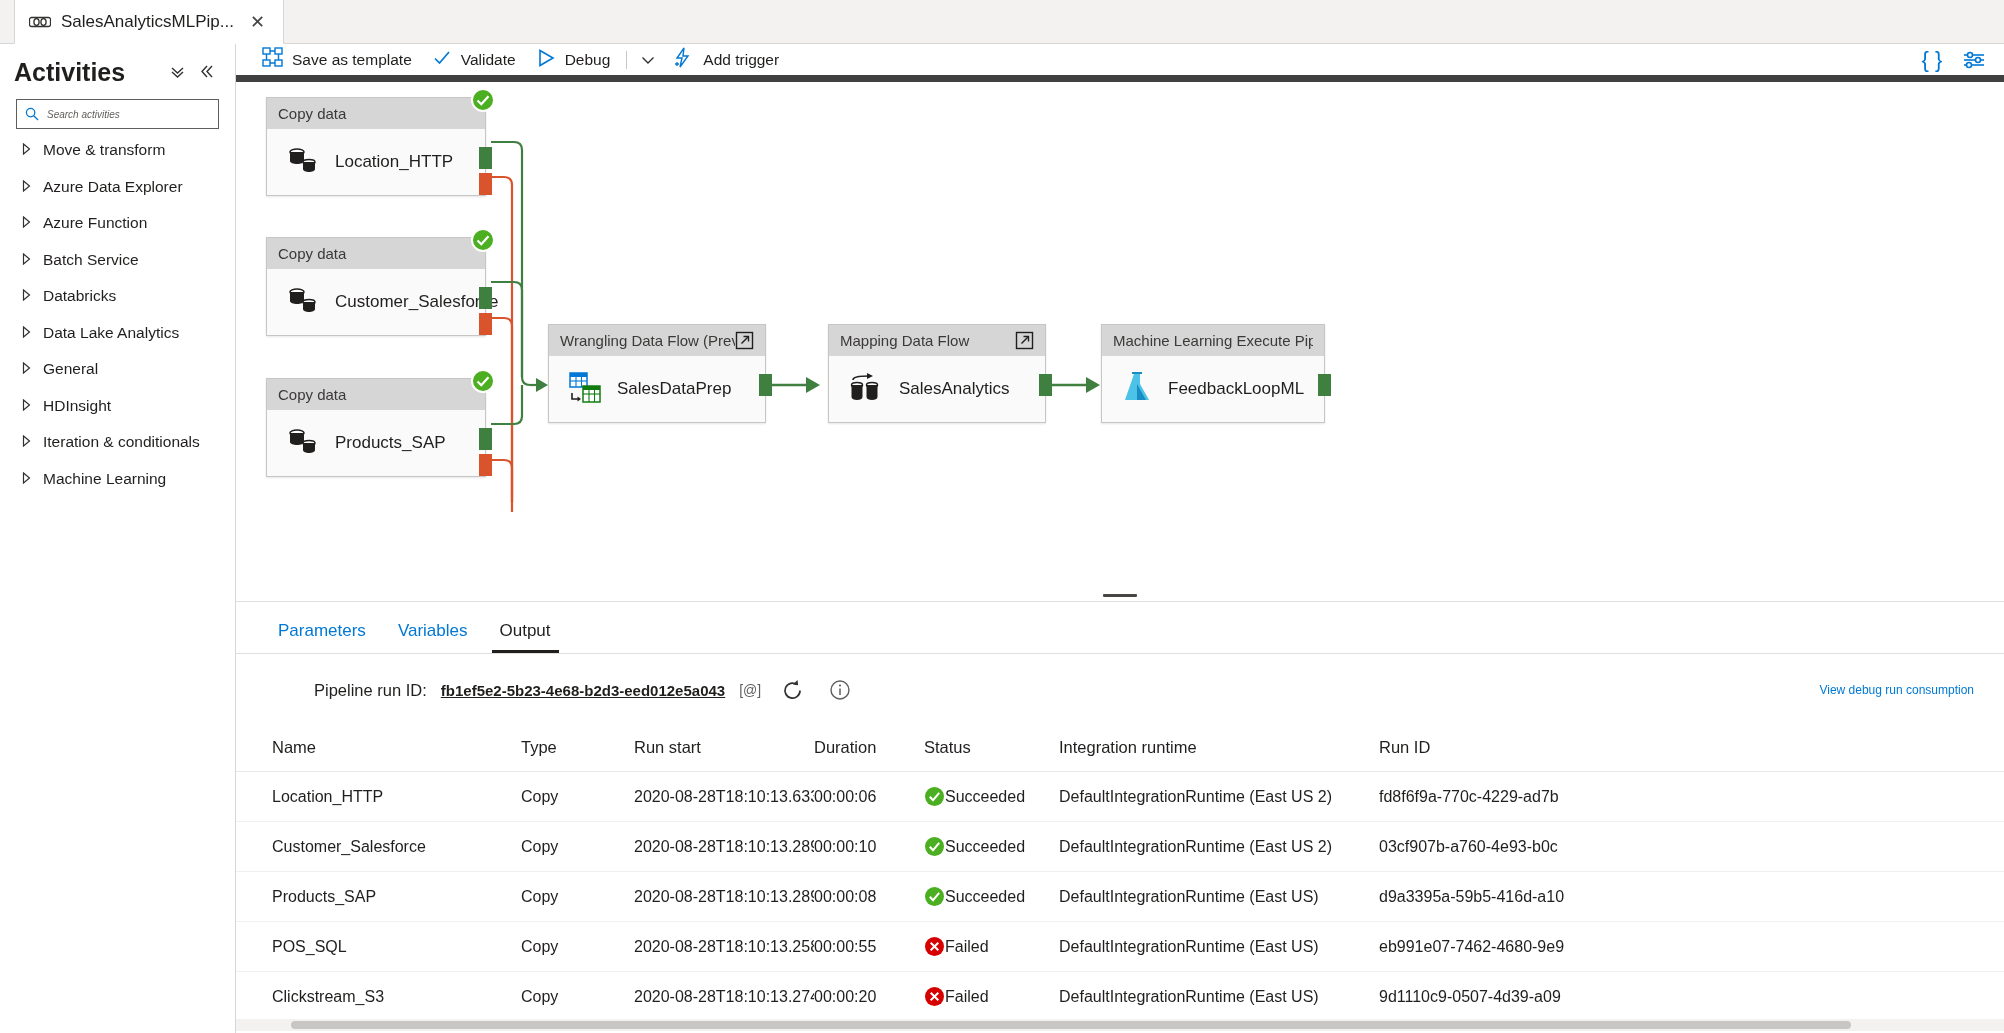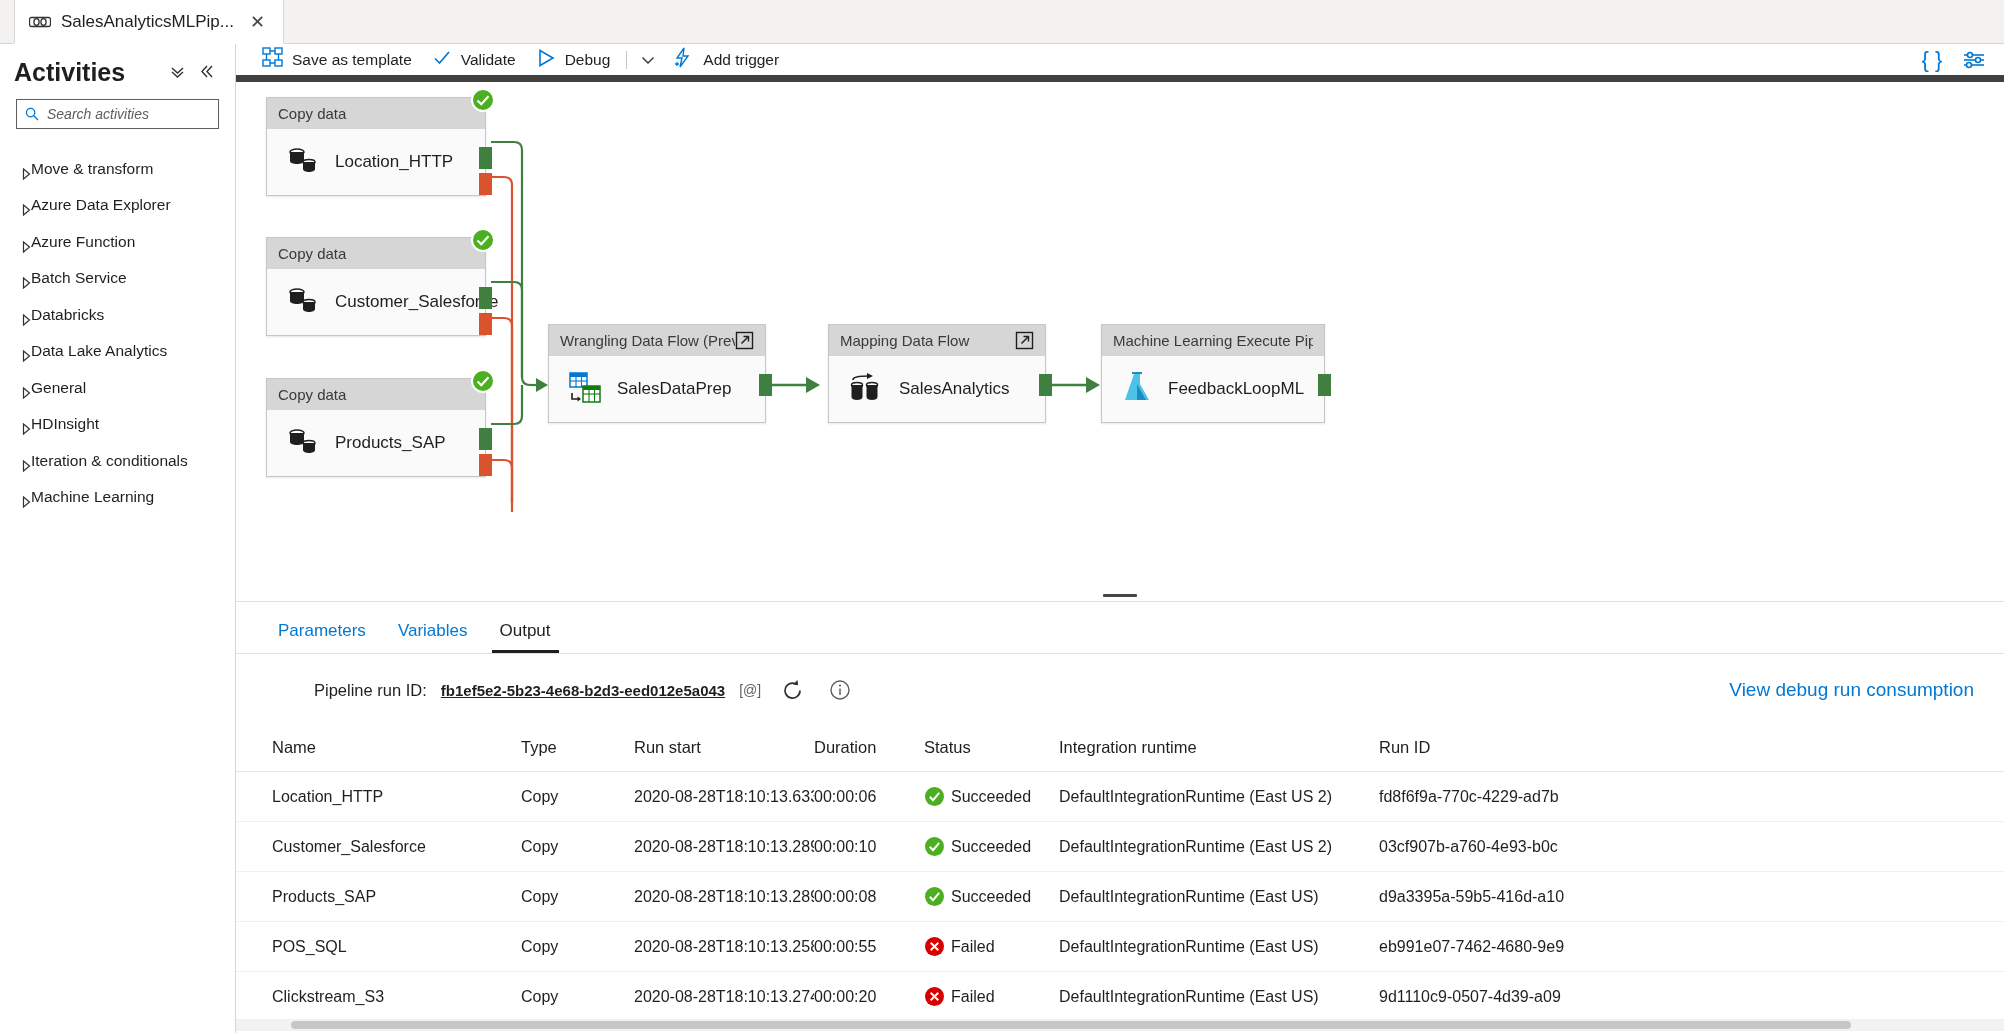--- a/index.html
+++ b/index.html
@@ -44,28 +44,28 @@
   .sb-icon-btn {
     font-size:17px; color:#323130; padding:2px 6px; cursor:pointer; line-height:1;
   }
   .search-wrap { padding:6px 16px 0 16px; }
   .search-box {
     display:flex; align-items:center; gap:8px;
     height:30px; border:1px solid #605e5c; background:#fff; padding:0 8px;
   }
   .search-icon { width:14px; height:14px; flex:0 0 auto; }
   .search-input {
-    border:none; outline:none; font-size:14px; color:#605e5c;
+    border:none; outline:none; font-size:10px; color:#605e5c;
     width:100%; font-family:"Liberation Sans", sans-serif;
     background:transparent;
   }
   .search-input::placeholder { color:#605e5c; font-style:italic; }
   .cat-list { margin-top:12px; }
   .cat-item {
-    display:flex; align-items:flex-end; 
+    display:flex; align-items:flex-start; gap:12px;
     height:36.5px; padding-left:22px; cursor:pointer;
   }
   .chev {
     width:9px; height:12px; flex:0 0 auto; display:block;
   }
   .cat-label { font-size:15.5px; color:#201f1e; white-space:nowrap; }
 
   
   .toolbar {
     position:absolute; top:44px; left:236px; width:1768px; height:38px;
@@ -139,34 +139,34 @@
   }
   .runid-row {
     display:flex; align-items:center; height:72px; padding:0 30px;
     gap:14px;
   }
   .runid-label { font-size:16.5px; color:#201f1e;margin-left:48px; }
   .runid-value { font-size:15px; color:#201f1e; font-weight:bold;text-decoration:underline; }
   .runid-at { font-size:14px; color:#605e5c; }
   .icon-btn-circ { width:34px; height:34px; display:flex; align-items:center;
     justify-content:center; cursor:pointer; }
-  .debug-link { margin-left:auto; font-size:19px; color:#0078d4;
+  .debug-link { margin-left:auto; font-size:12px; color:#0078d4;
     cursor:pointer; white-space:nowrap; }
 
   table.runs { width:1768px; border-collapse:collapse; table-layout:fixed; }
   table.runs th {
     text-align:left; font-size:16.5px; font-weight:400; color:#201f1e;
     padding:12px 0 14px 0; border-bottom:1px solid #e8e8e8;
   }
   table.runs td {
     font-size:16px; color:#201f1e; padding:14px 0;
     border-bottom:1px solid #f0f0f0; white-space:nowrap; overflow:hidden;
   }
   table.runs th:first-child, table.runs td:first-child { padding-left:36px; }
-  .status-cell { display:flex; align-items:center; gap:6px; }
+  .status-cell { display:flex; align-items:center; gap:0; }
   .status-ico { width:21px; height:21px; flex:0 0 auto; }
   .scroll-h {
     position:absolute; left:236px; bottom:0; width:1768px; height:12px;
     background:#f3f2f1;
   }
   .scroll-h-thumb {
     position:absolute; left:55px; top:2px; width:1560px; height:8px;
     background:#c8c6c4; border-radius:4px;
   }
 </style>

